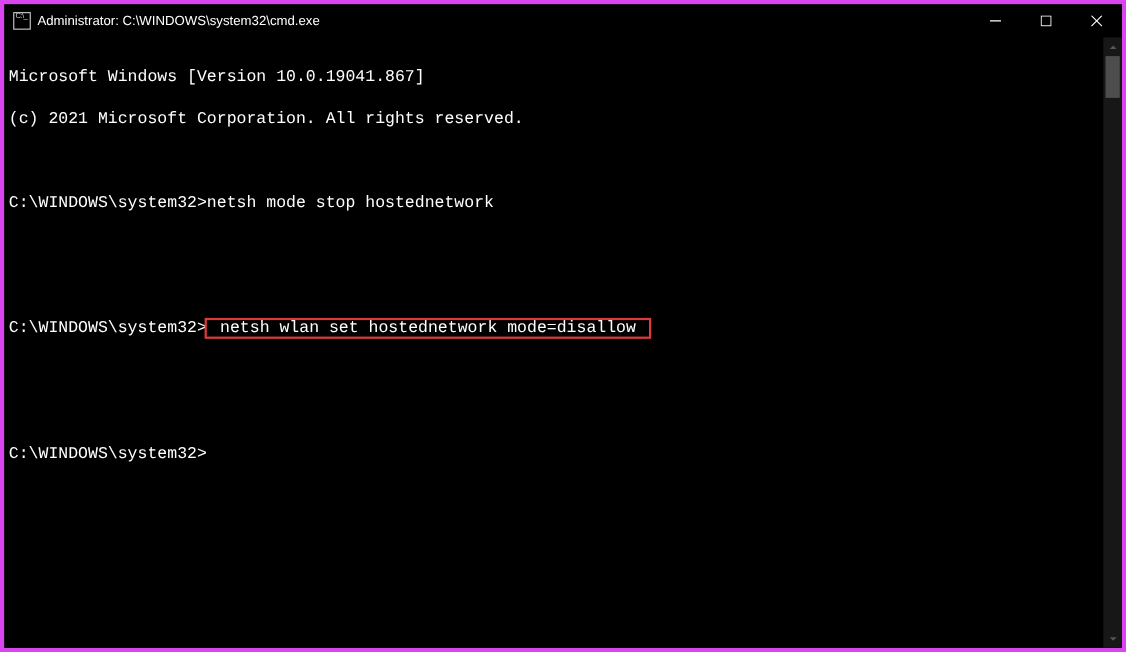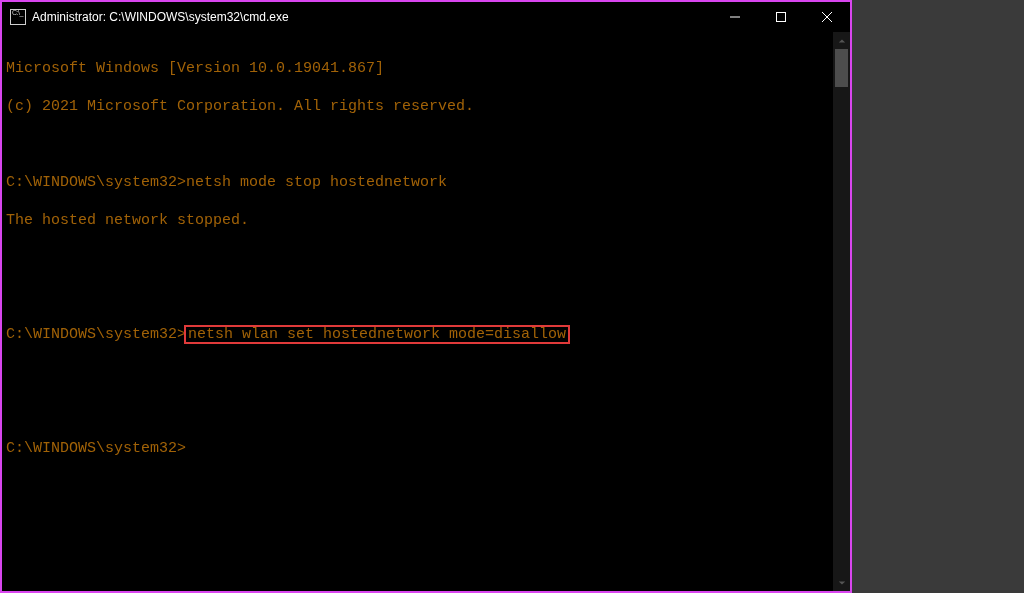--- a/index.html
+++ b/index.html
@@ -6,24 +6,24 @@
   html, body {
     width: 1024px;
     height: 593px;
     overflow: hidden;
     background: #3a3a3a;
     font-family: "Segoe UI", Tahoma, sans-serif;
   }
   .window {
     position: absolute;
     left: 0; top: 0;
-    width: 852px;
+    width: 1024px;
     height: 593px;
     background: #000;
-    border: 2px solid #d946ef;
+    border: 4px solid #d946ef;
     display: flex;
     flex-direction: column;
   }
   .titlebar {
     height: 30px;
     background: #000;
     display: flex;
     align-items: center;
     color: #fff;
     font-size: 12px;
@@ -69,31 +69,31 @@
 
   .client-area {
     position: relative;
     flex: 1 1 auto;
     display: flex;
     background: #000;
   }
   .terminal {
     flex: 1 1 auto;
     padding: 8px 0 0 4px;
-    color: #a16207;
+    color: #ffffff;
     font-family: Consolas, "Courier New", monospace;
     font-size: 15px;
     line-height: 19px;
     white-space: pre;
     letter-spacing: 0px;
   }
   .terminal .line { display: block; min-height: 19px; }
   .highlight-box {
     border: 2px solid #e03a3a;
-    padding: 0 2px;
+    padding: 0 12px;
     margin-left: -2px;
     display: inline-block;
     line-height: 15px;
   }
 
   .scrollbar {
     width: 17px;
     background: #171717;
     position: relative;
     display: flex;
@@ -150,21 +150,20 @@
     </div>
   </div>
 
   <div class="client-area">
 
     <div class="terminal">
 <span class="line">Microsoft Windows [Version 10.0.19041.867]</span>
 <span class="line">(c) 2021 Microsoft Corporation. All rights reserved.</span>
 <span class="line"></span>
 <span class="line"><span>C:\WINDOWS\system32&gt;</span><span>netsh mode stop hostednetwork</span></span>
-<span class="line">The hosted network stopped.</span>
 <span class="line"></span>
 <span class="line"></span>
 <span class="line"><span>C:\WINDOWS\system32&gt;</span><span class="highlight-box">netsh wlan set hostednetwork mode=disallow</span></span>
 <span class="line"></span>
 <span class="line"></span>
 <span class="line">C:\WINDOWS\system32&gt;</span>
     </div>
 
     <div class="scrollbar">
       <div class="scroll-arrow">

